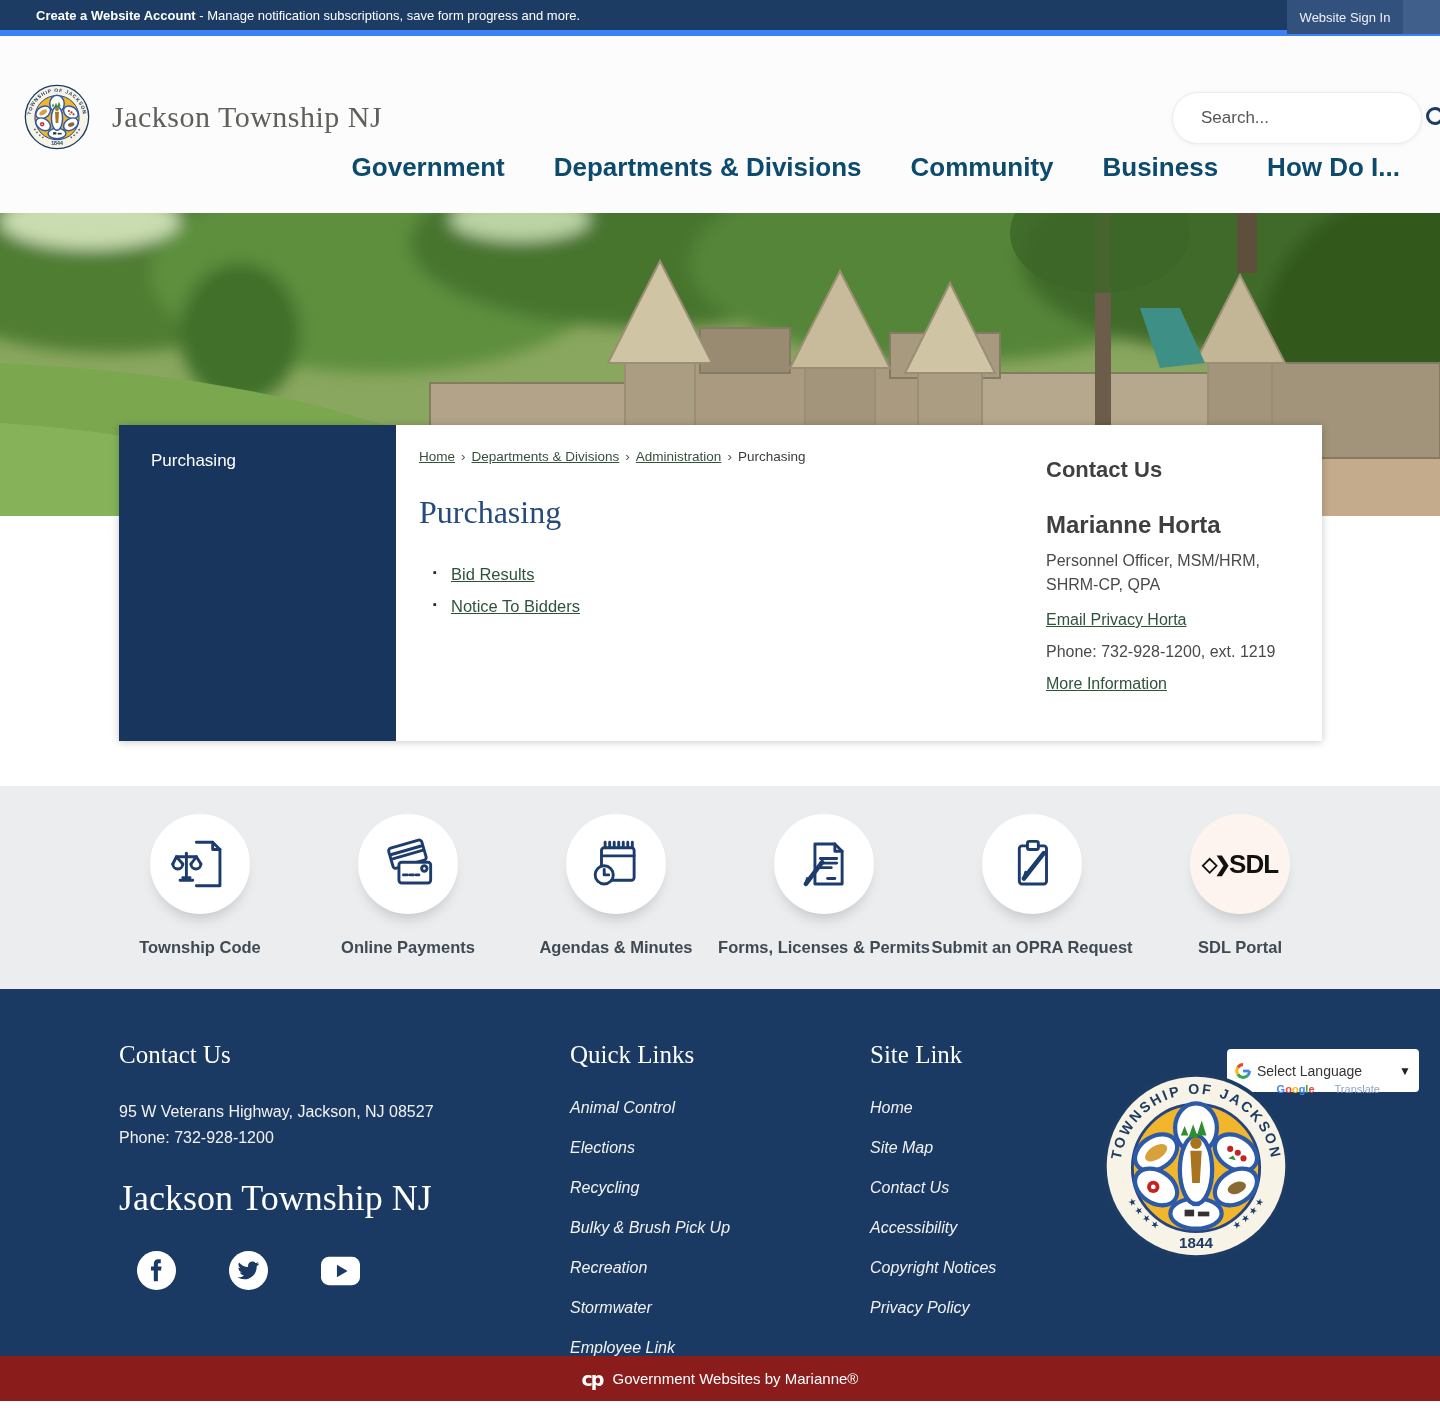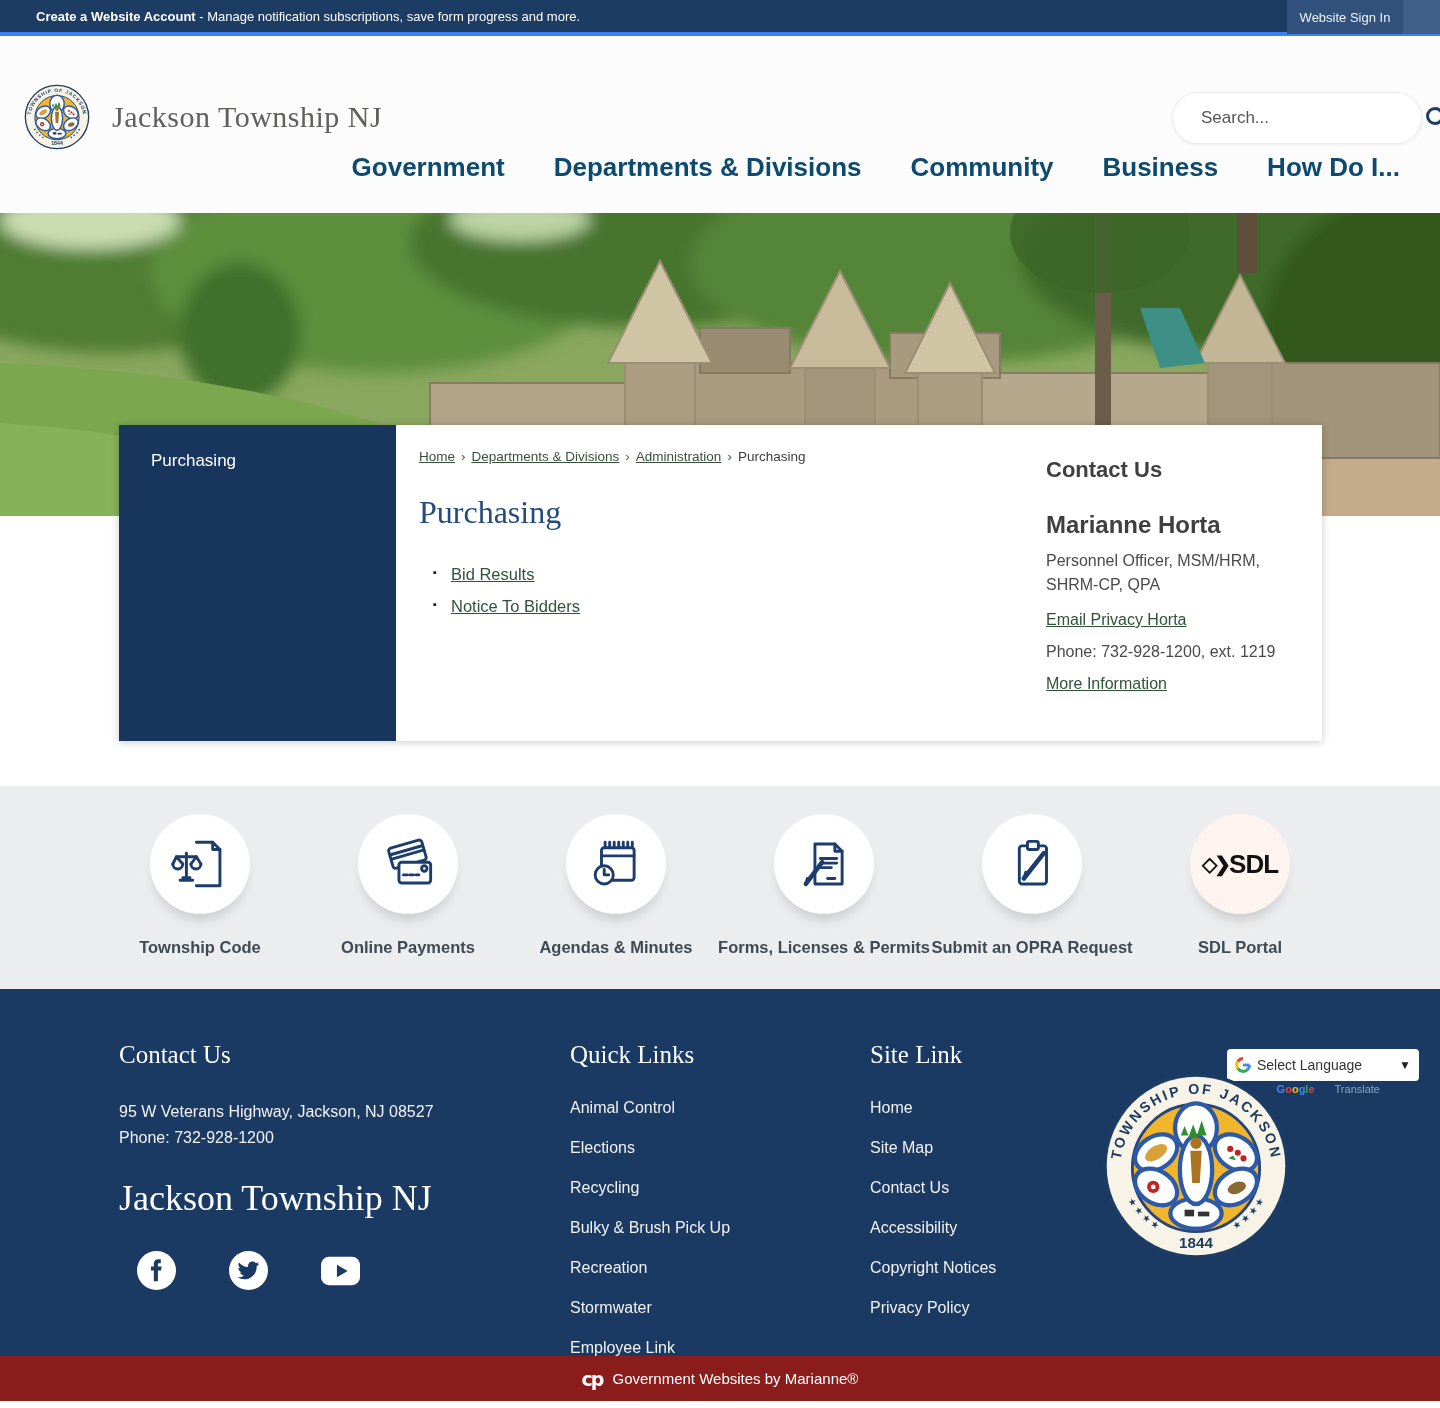--- a/index.html
+++ b/index.html
@@ -1,21 +1,21 @@
 <!DOCTYPE html>
 <html><head>
 <meta charset="utf-8">
 <style>
   html,body{margin:0;padding:0;background:#fff;}
   body{font-family:"Liberation Sans",sans-serif;color:#333;}
   .page{width:1440px;margin:0 auto;position:relative;background:#fff;overflow:hidden;}
 
   
   .topbar{height:36px;background:#1d3c63;color:#fff;display:flex;align-items:center;
-          font-size:13px;position:relative;border-bottom:4px solid #3b82f6;box-sizing:border-box;}
+          font-size:13px;position:relative;border-bottom:6px solid #3b82f6;box-sizing:border-box;}
   .topbar-msg{padding-left:36px;}
   .topbar-msg b{font-weight:700;}
   .signin-tab{position:absolute;right:37px;top:0;height:34px;width:116px;background:#32517c;
           display:flex;align-items:center;justify-content:center;font-size:13px;color:#eef2f7;cursor:pointer;}
   .signin-edge{position:absolute;right:0;top:0;height:34px;width:37px;background:#405f8a;}
 
   
   .header{height:177px;background:#fcfcfc;position:relative;}
   .brand{position:absolute;left:24px;top:48px;display:flex;align-items:center;gap:22px;cursor:pointer;}
   .brand .seal-sm{width:66px;height:66px;}
@@ -76,22 +76,22 @@
   .f-heading{font-family:"Liberation Serif",serif;font-size:25px;font-weight:400;color:#fff;margin:0 0 30px 0;}
   .f-col-contact{width:451px;}
   .f-col-quick{width:300px;}
   .f-col-site{width:260px;}
   .f-addr{font-size:16px;line-height:26px;color:#f2f2f2;margin:14px 0 0 0;}
   .f-sitename{font-family:"Liberation Serif",serif;font-size:36px;color:#fff;margin:26px 0 0 0;}
   .social-row{display:flex;gap:53px;margin:32px 0 0 18px;align-items:center;}
   .social-btn{cursor:pointer;width:39px;height:39px;display:flex;align-items:center;justify-content:center;}
   .f-links{list-style:none;margin:0;padding:0;}
   .f-links li{margin-bottom:22px;font-size:16px;}
-  .f-links a{color:#f2f2f2;text-decoration:none;cursor:pointer;}
-  .translate-pill{position:absolute;top:60px;right:21px;width:192px;height:32px;background:#fff;
+  .f-links a{color:#f2f2f2;text-decoration:none;cursor:pointer;font-style:italic;}
+  .translate-pill{position:absolute;top:60px;right:21px;width:192px;height:43px;background:#fff;
           border-radius:4px;display:flex;align-items:center;padding:0 8px;box-sizing:border-box;
           color:#333;font-size:14px;cursor:pointer;gap:6px;}
   .translate-pill .chev{margin-left:auto;color:#222;font-size:12px;}
   .translate-powered{position:absolute;top:94px;right:60px;font-size:11px;display:flex;gap:20px;align-items:center;}
   .g-word span{font-weight:700;}
   .g-blue{color:#4285F4;} .g-red{color:#EA4335;} .g-yellow{color:#FBBC05;} .g-green{color:#34A853;}
   .t-word{color:#8ea4c4;}
   .footer-seal{position:absolute;left:1101px;top:82px;width:190px;height:190px;}
 
   

